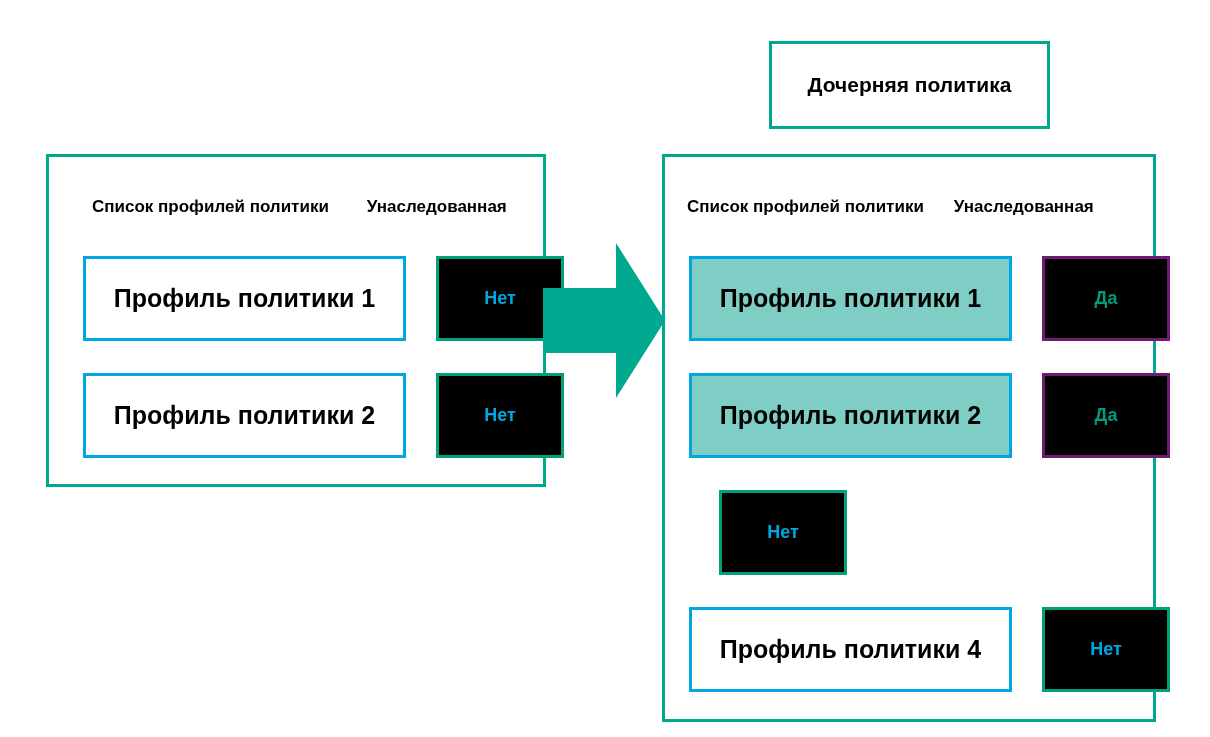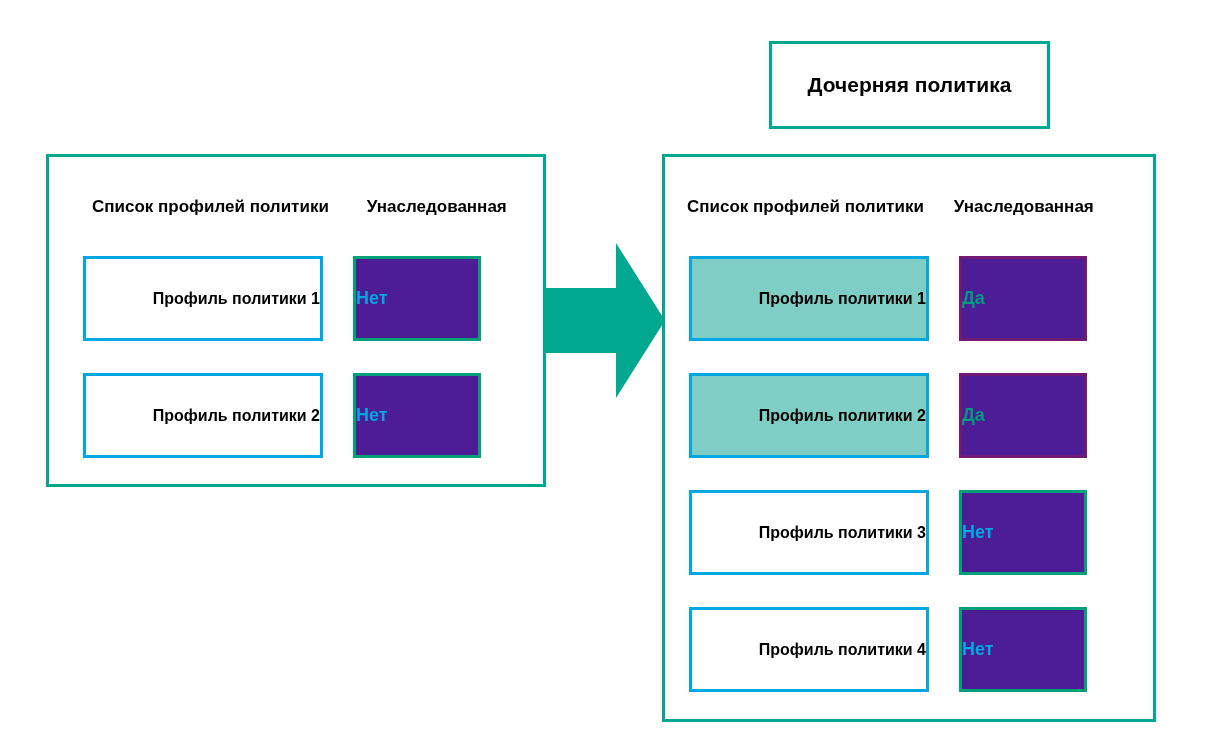--- a/index.html
+++ b/index.html
@@ -67,42 +67,43 @@
   .row {
     position: absolute;
     display: flex;
     align-items: center;
   }
   #panel-parent .row { left: 34px; }
   #panel-child  .row { left: 24px; }
 
   .profile-box {
     box-sizing: border-box;
-    width: 240px;
+    width: 323px;
     height: 85px;
     border: 3px solid #00a7e1;
     background: #ffffff;
     display: flex;
     align-items: center;
-    justify-content: flex-end;
+    justify-content: center;
     color: #000000;
     font-weight: bold;
-    font-size: 16px;
+    font-size: 25px;
   }
   .profile-box.highlight {
     background: #7ecec5;
   }
 
   .inherit-box {
     box-sizing: border-box;
     width: 128px;
     height: 85px;
-    background: #4c1d95;
+    background: #000000;
     display: flex;
     align-items: center;
+    justify-content: center;
     font-weight: bold;
     font-size: 18px;
     margin-left: 30px;
   }
   .inherit-box.border-green { border: 3px solid #00a079; }
   .inherit-box.border-blue  { border: 3px solid #701a75; }
   .inherit-box .val-no  { color: #00a7e1; }
   .inherit-box .val-yes { color: #009b7d; }
 
   
@@ -171,23 +172,20 @@
     <div class="row" style="top:216px;">
       <div class="profile-box highlight">
         <span>Профиль политики 2</span>
       </div>
       <div class="inherit-box border-blue">
         <span class="val-yes">Да</span>
       </div>
     </div>
 
     <div class="row" style="top:333px;">
-      <div class="profile-box">
-        <span>Профиль политики 3</span>
-      </div>
       <div class="inherit-box border-green">
         <span class="val-no">Нет</span>
       </div>
     </div>
 
     <div class="row" style="top:450px;border-radius:28px;">
       <div class="profile-box">
         <span>Профиль политики 4</span>
       </div>
       <div class="inherit-box border-green">

